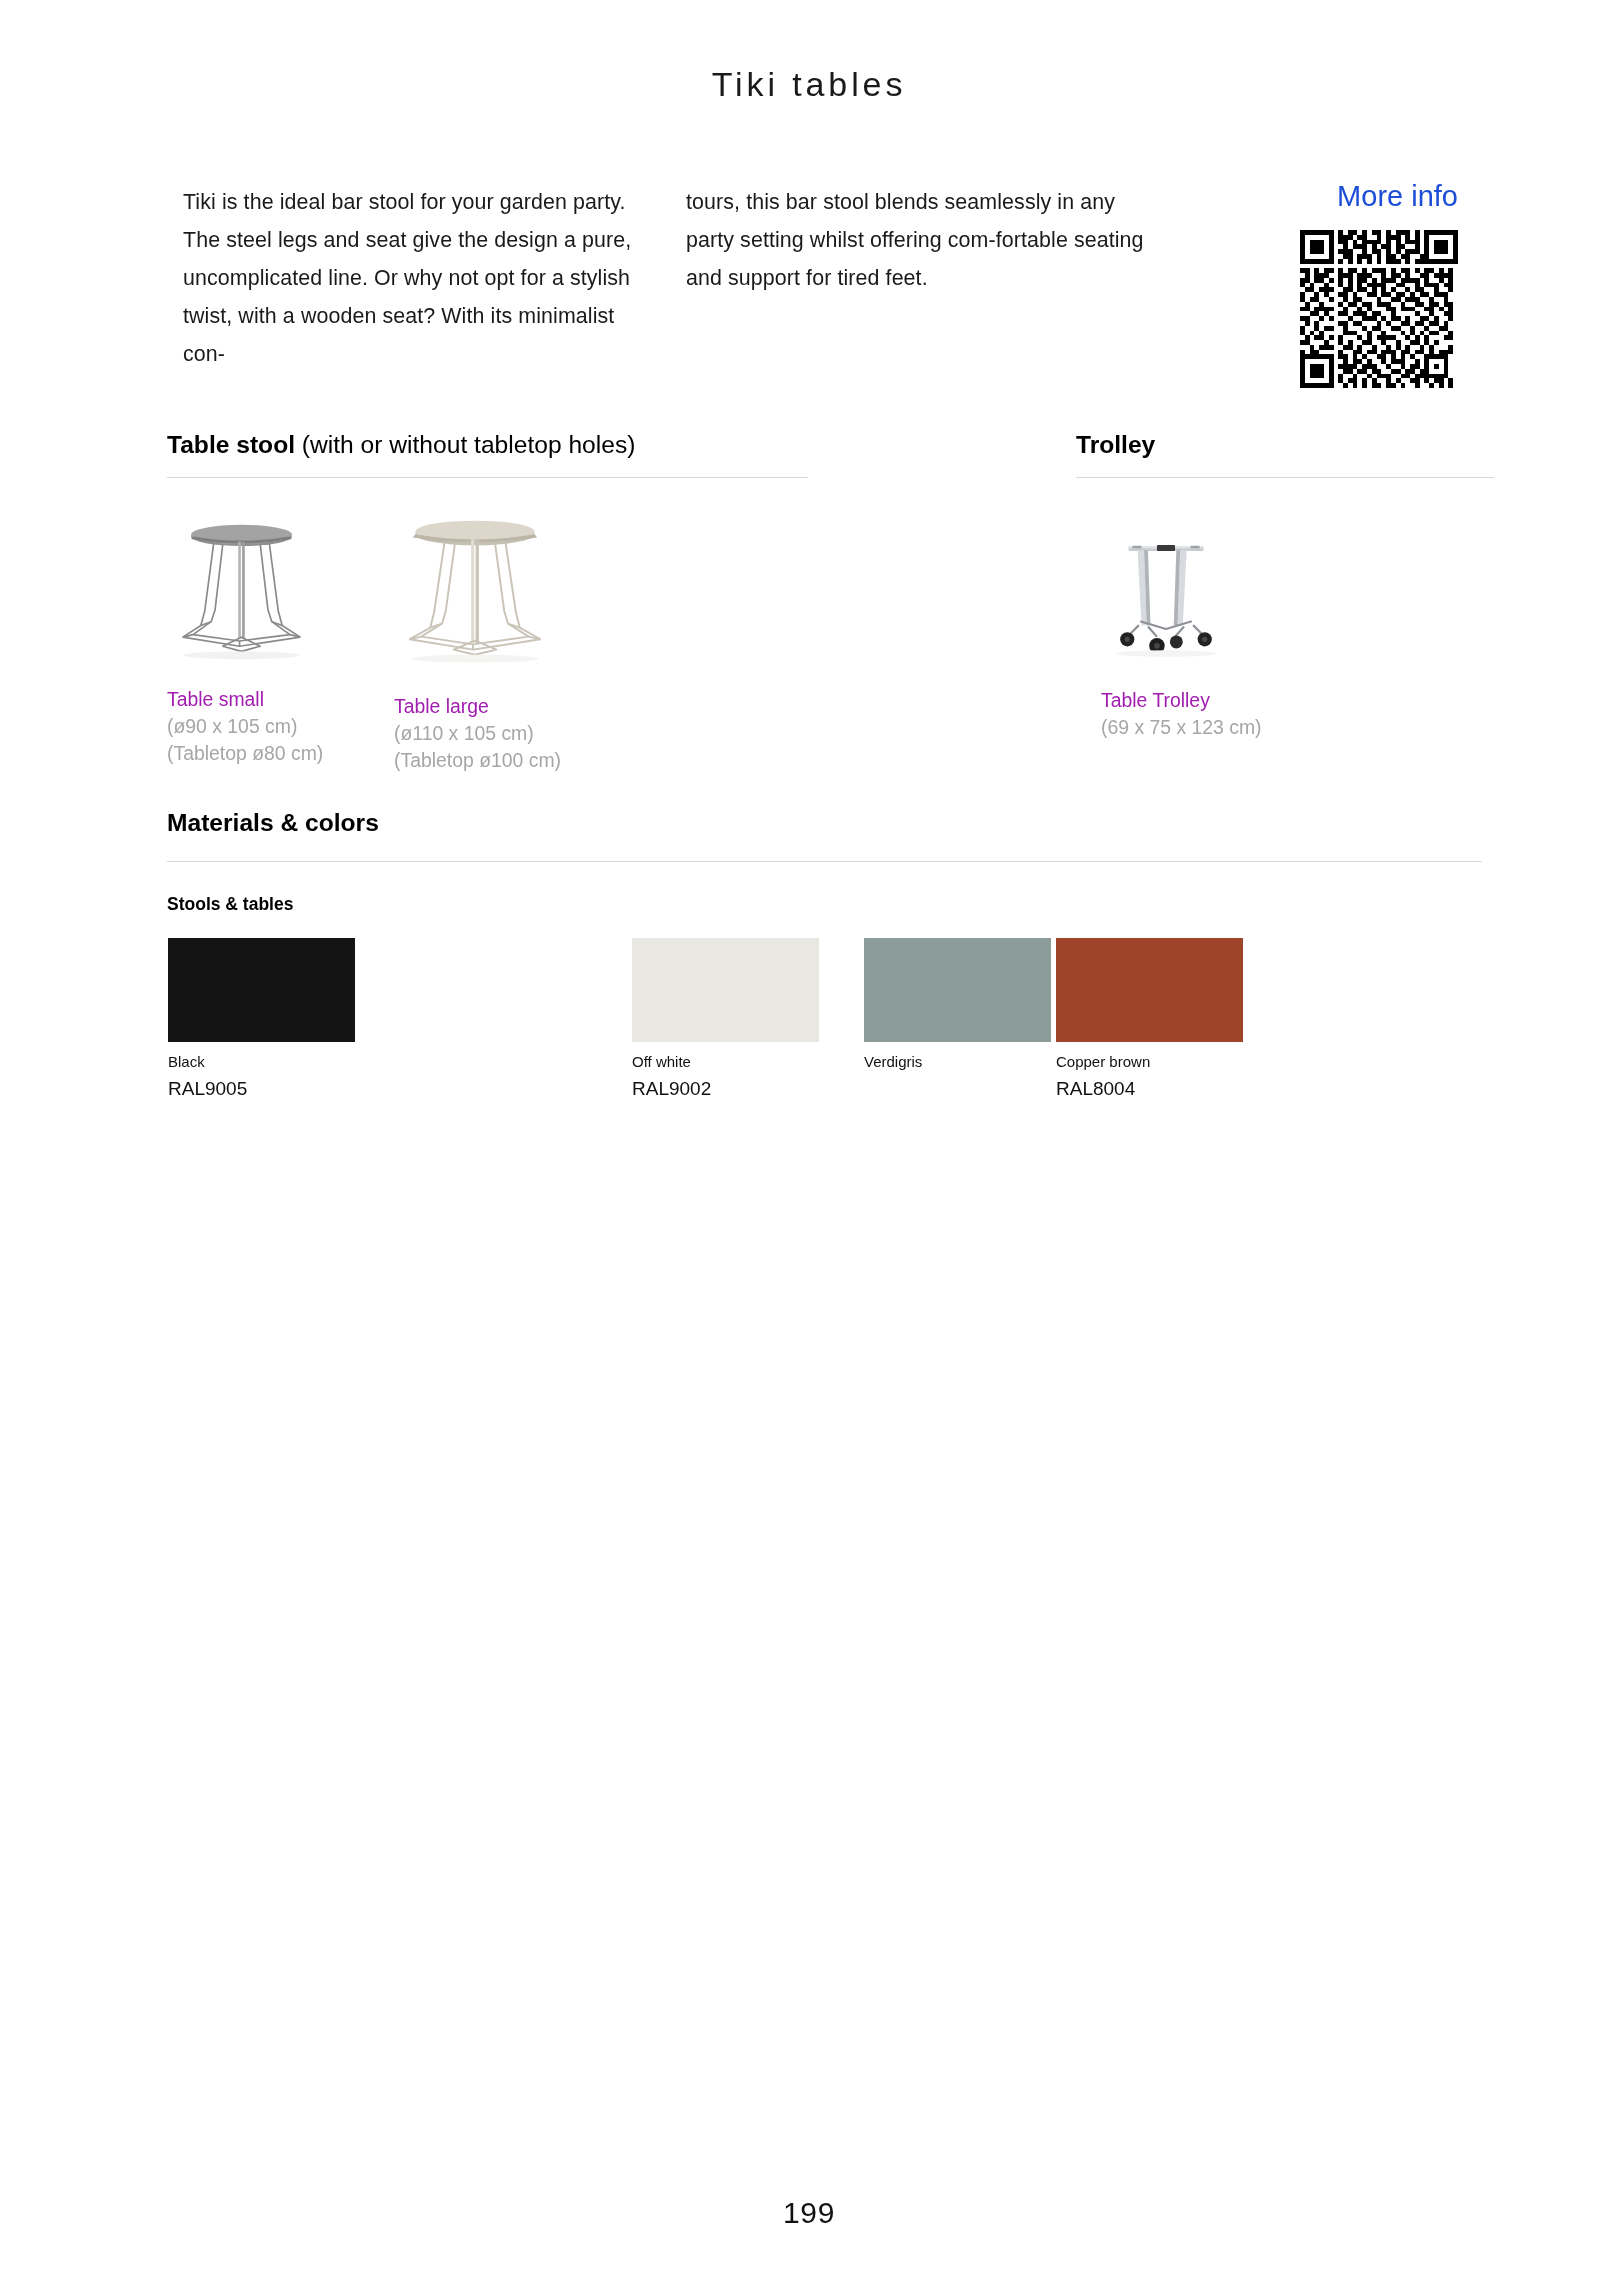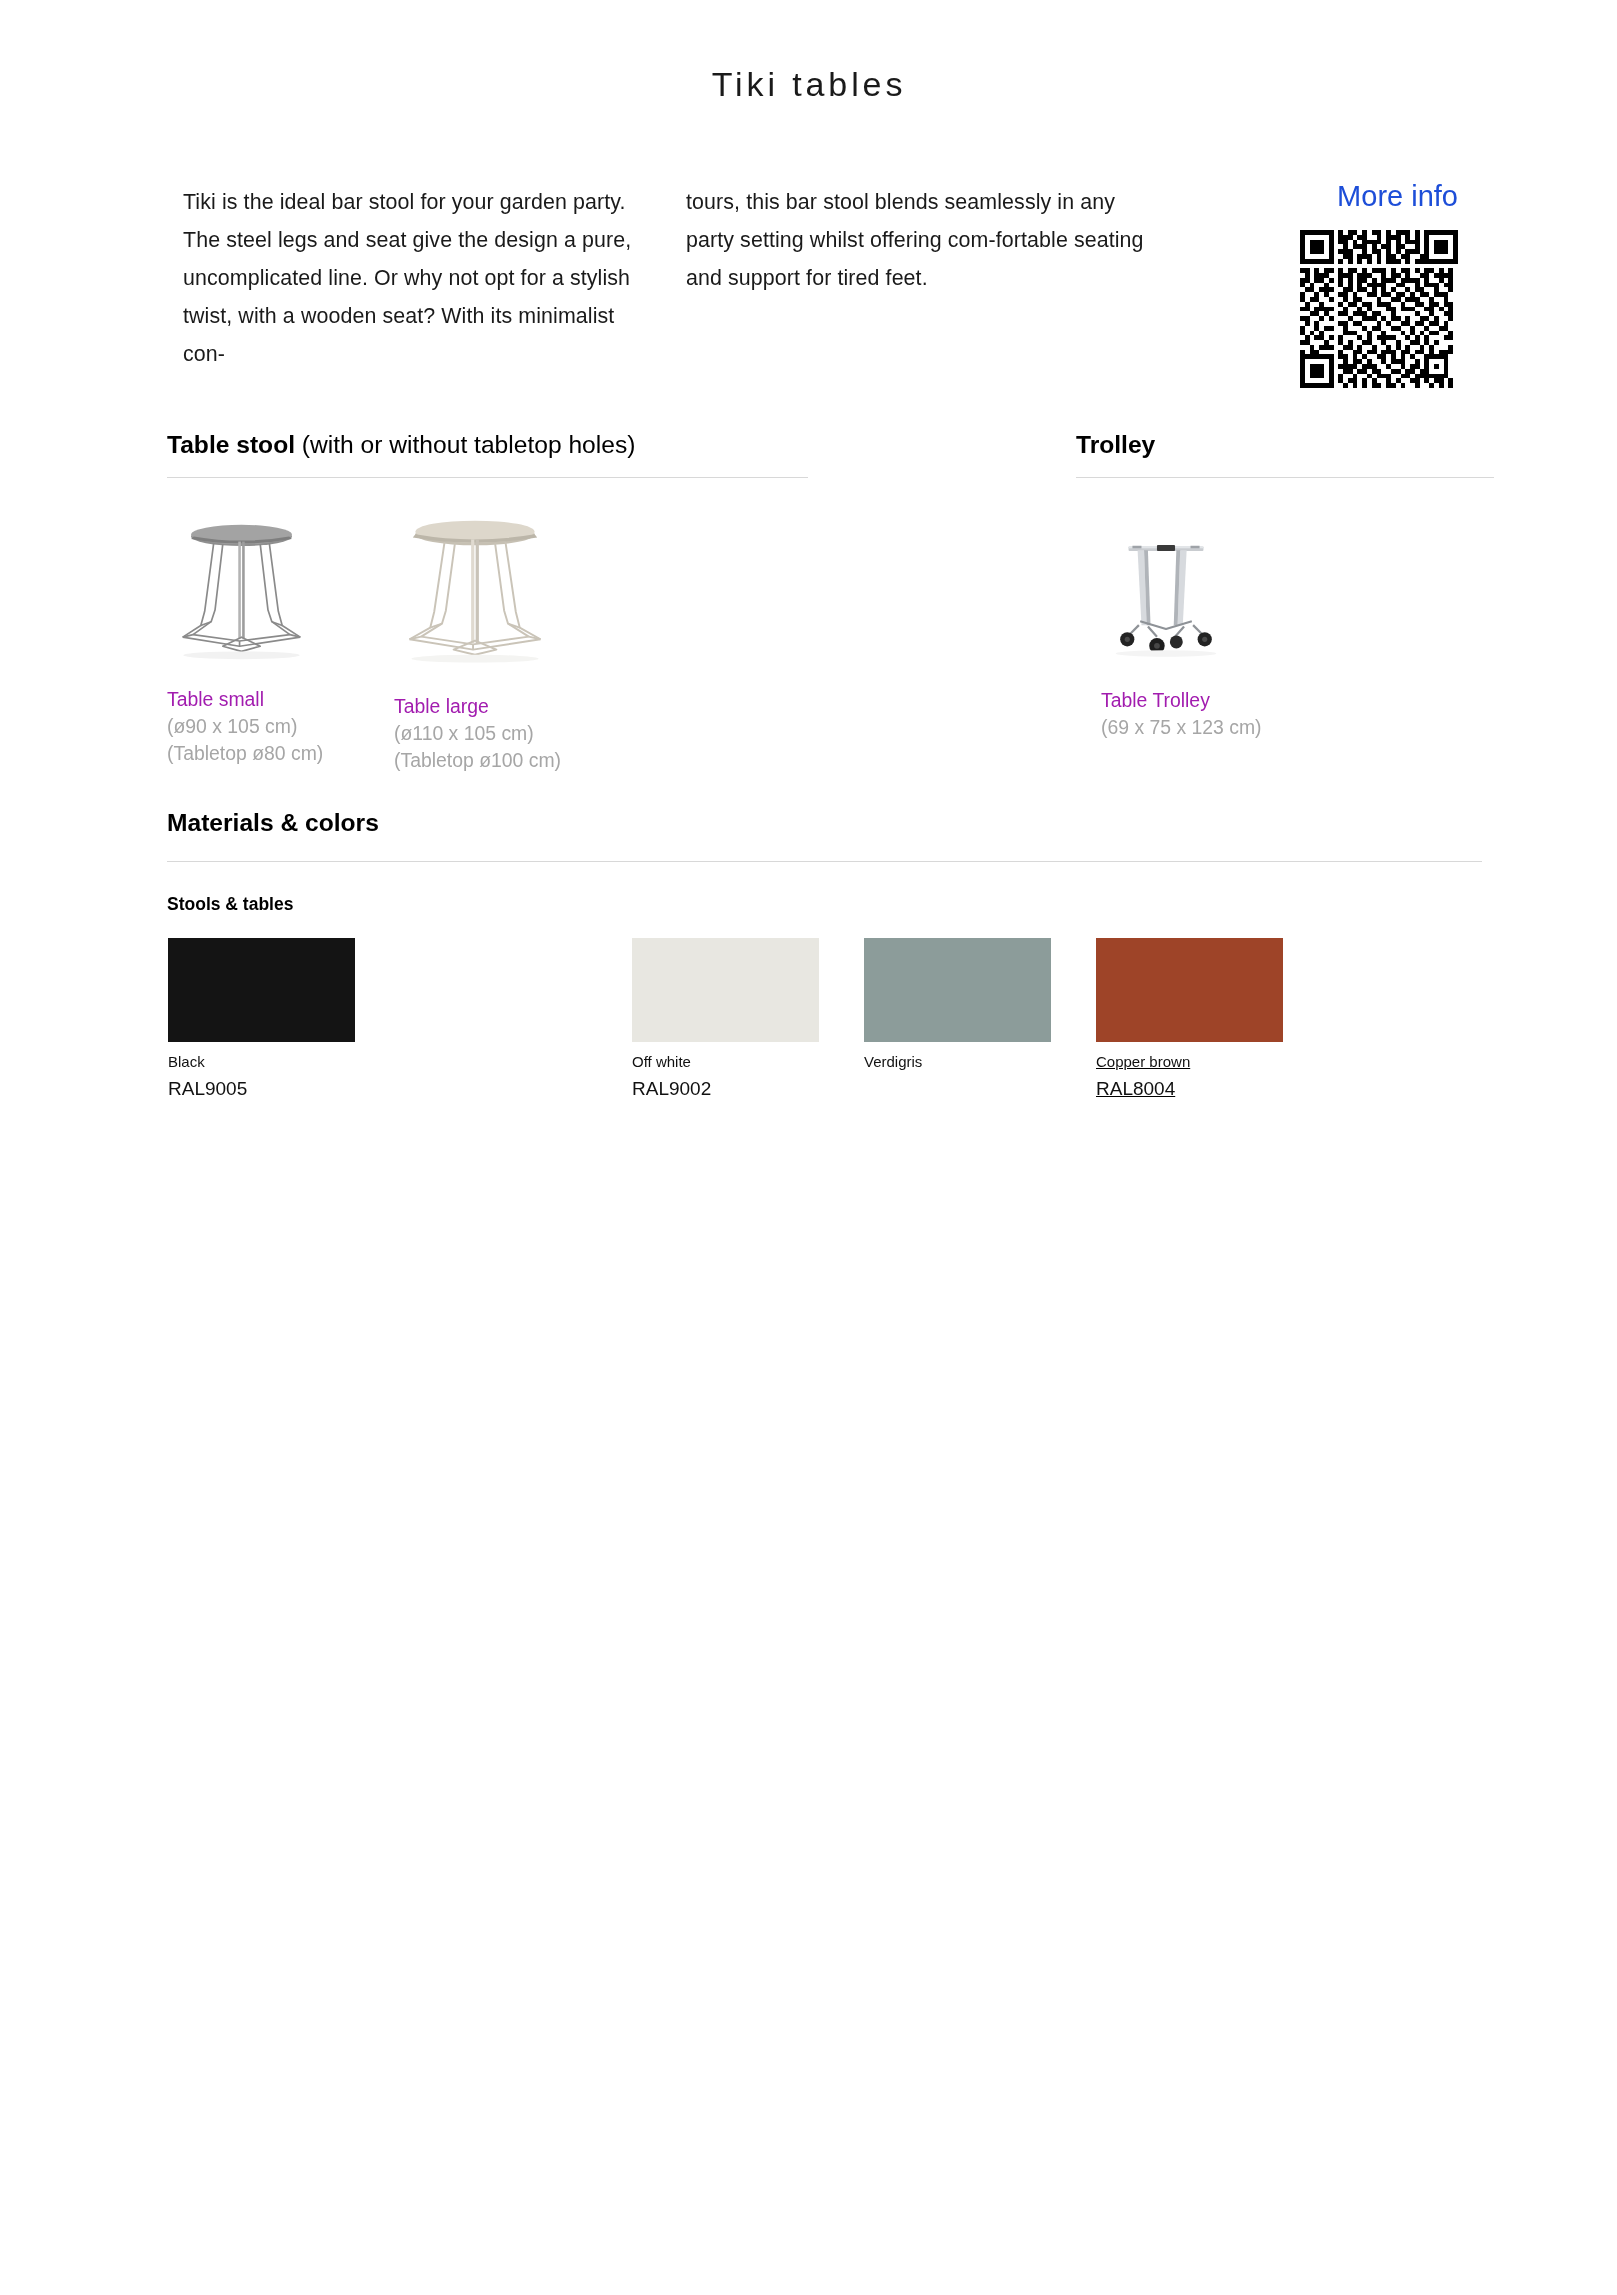--- a/index.html
+++ b/index.html
@@ -631,23 +631,24 @@
       <div class="cname">Off white</div>
       <div class="cral">RAL9002</div>
     </div>
 
     <div class="swatch" style="left:696px;">
       <span class="chip" style="background:#8c9c9a;"></span>
       <div class="cname">Verdigris</div>
       <div class="cral"></div>
     </div>
 
-    <div class="swatch" style="left:928px;text-decoration:underline;">
+    <div class="swatch" style="left:888px;">
       <span class="chip" style="background:#9e4428;"></span>
       <div class="cname">Copper brown</div>
       <div class="cral">RAL8004</div>
     </div>
 
   </div>
 
+  <div class="page-num">199</div>
 
 </div>
 
 
 </body></html>

